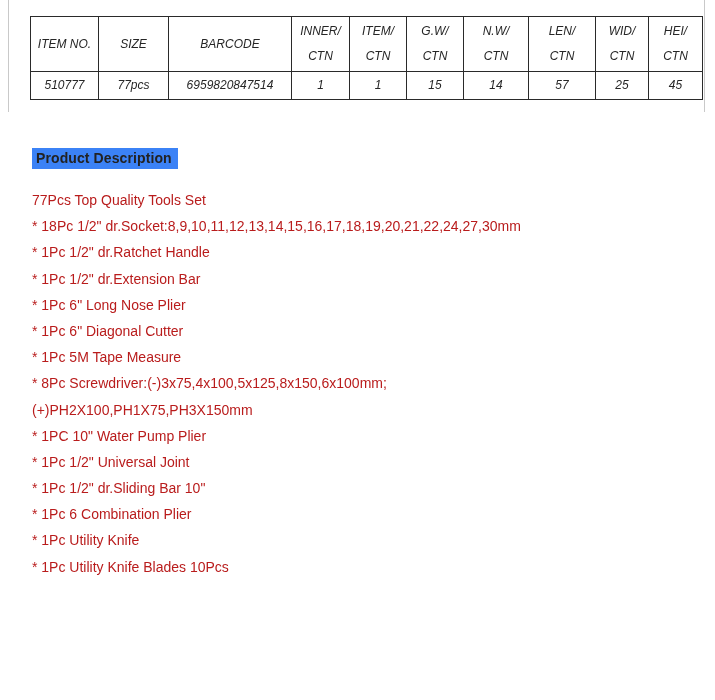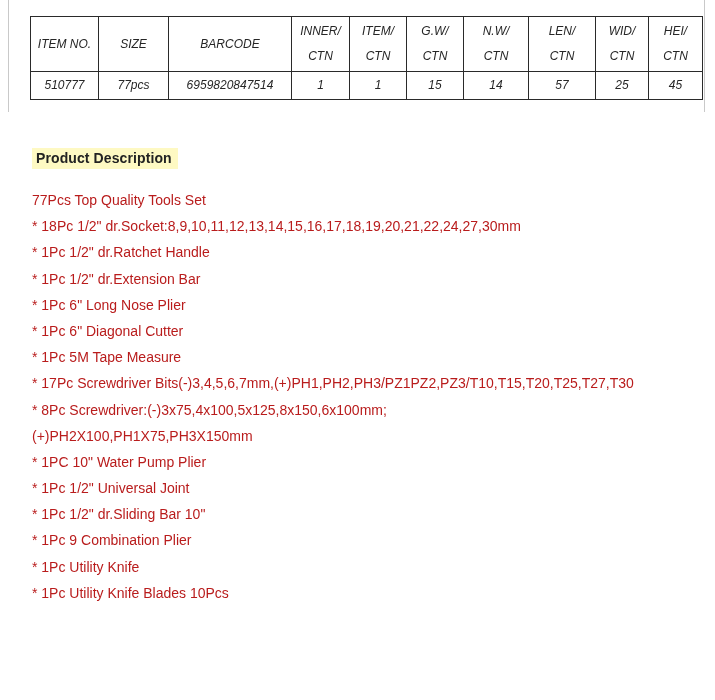--- a/index.html
+++ b/index.html
@@ -53,21 +53,21 @@
     height: 27px;
     line-height: 27px;
     white-space: nowrap;
     margin-left: 24px;
   }
 
   .desc-heading {
     position: absolute;
     left: 32px;
     top: 148px;
-    background: #fef9c3;
+    background: #3b82f6;
     font-size: 14px;
     font-weight: bold;
     color: #222222;
     padding: 2px 6px 3px 4px;
     letter-spacing: 0.1px;
   }
 
   .desc-list {
     position: absolute;
     left: 32px;
@@ -141,22 +141,21 @@
 <div class="desc-heading">Product Description</div>
 
 <div class="desc-list">
   <div class="desc-line">77Pcs Top Quality Tools Set</div>
   <div class="desc-line">* 18Pc 1/2" dr.Socket:8,9,10,11,12,13,14,15,16,17,18,19,20,21,22,24,27,30mm</div>
   <div class="desc-line">* 1Pc 1/2" dr.Ratchet Handle</div>
   <div class="desc-line">* 1Pc 1/2" dr.Extension Bar</div>
   <div class="desc-line">* 1Pc 6" Long Nose Plier</div>
   <div class="desc-line">* 1Pc 6" Diagonal Cutter</div>
   <div class="desc-line">* 1Pc 5M Tape Measure</div>
-  <div class="desc-line">* 17Pc Screwdriver Bits(-)3,4,5,6,7mm,(+)PH1,PH2,PH3/PZ1PZ2,PZ3/T10,T15,T20,T25,T27,T30</div>
   <div class="desc-line">* 8Pc Screwdriver:(-)3x75,4x100,5x125,8x150,6x100mm;</div>
   <div class="desc-line">(+)PH2X100,PH1X75,PH3X150mm</div>
   <div class="desc-line">* 1PC 10" Water Pump Plier</div>
   <div class="desc-line">* 1Pc 1/2" Universal Joint</div>
   <div class="desc-line">* 1Pc 1/2" dr.Sliding Bar 10"</div>
-  <div class="desc-line">* 1Pc 9 Combination Plier</div>
+  <div class="desc-line">* 1Pc 6 Combination Plier</div>
   <div class="desc-line">* 1Pc Utility Knife</div>
   <div class="desc-line">* 1Pc Utility Knife Blades 10Pcs</div>
 </div>
 
 </body></html>

